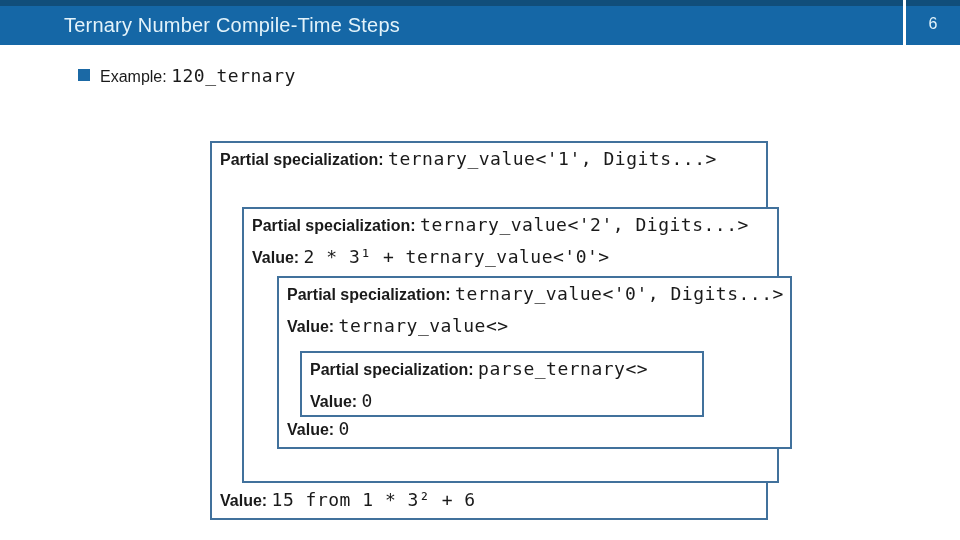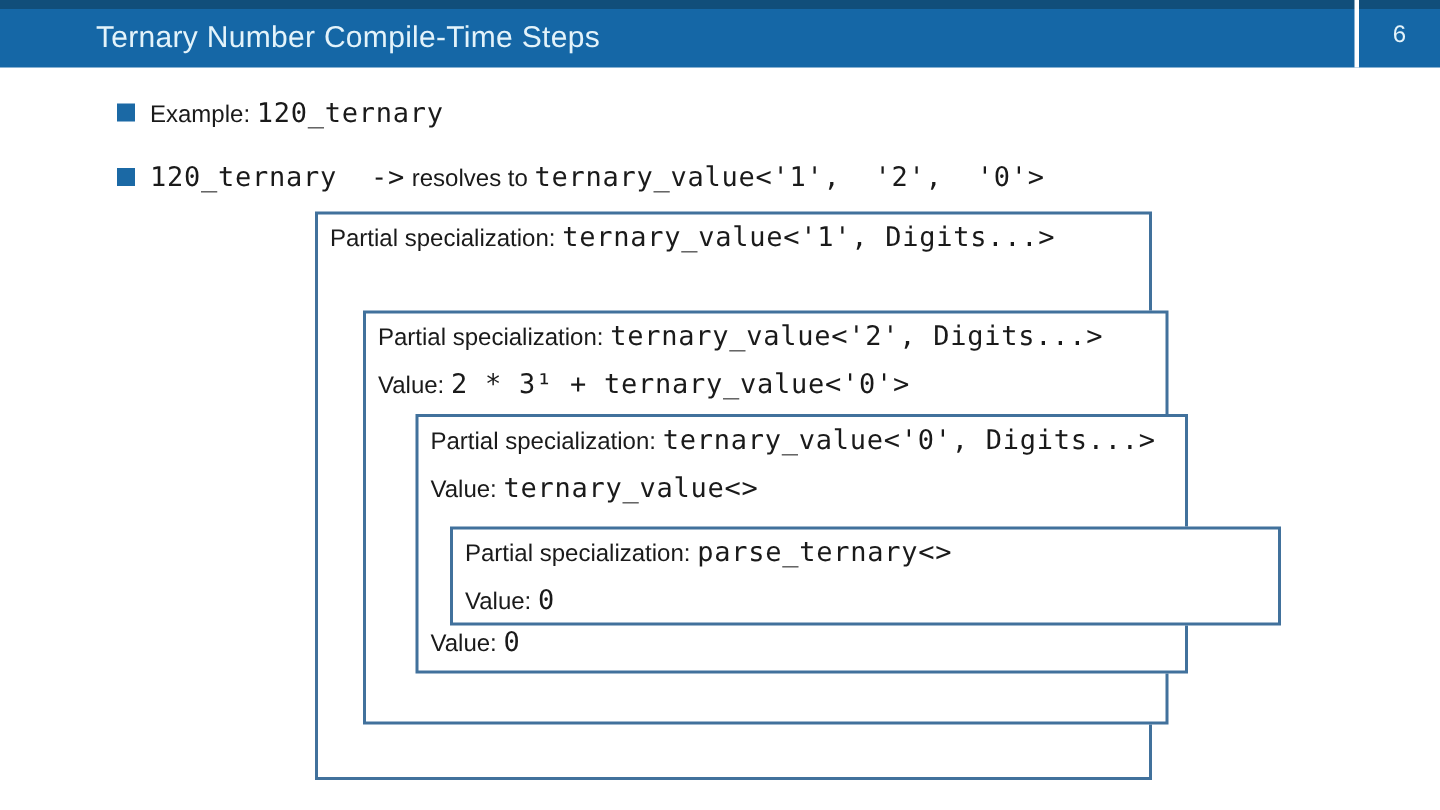--- a/index.html
+++ b/index.html
@@ -21,21 +21,21 @@
   .slide-title{
     position:absolute;left:64px;top:0;height:45px;line-height:50px;margin:0;
     font-size:20px;font-weight:500;letter-spacing:.2px;color:var(--header-text);
   }
   .header-divider{position:absolute;left:903px;top:0;width:3px;height:45px;background:#ffffff;}
   .page-number{
     position:absolute;left:906px;top:0;width:54px;height:45px;line-height:48px;
     text-align:center;font-size:16px;color:var(--header-text);
   }
   
-  .sans{font-family:"Liberation Sans",sans-serif;font-size:16px;white-space:pre;}
+  .sans{font-family:"Liberation Sans",sans-serif;font-size:16px;white-space:pre;font-weight:bold;}
   .mono{font-family:"DejaVu Sans Mono",monospace;font-size:18px;letter-spacing:.5px;white-space:pre;}
   
   .bullet{position:absolute;left:78px;display:flex;align-items:center;height:24px;}
   .bullet-marker{
     width:12px;height:12px;background:var(--bullet-square);
     display:inline-block;margin-right:10px;flex:0 0 auto;
   }
   .bullet .sans{font-weight:400;}
   .bullet .mono{font-weight:400;}
   
@@ -57,38 +57,35 @@
     <h1 class="slide-title">Ternary Number Compile-Time Steps</h1>
     <div class="header-divider"></div>
     <div class="page-number">6</div>
   </div>
 
   <div class="bullet" style="top:63px">
     <span class="bullet-marker"></span>
     <span><span class="sans">Example: </span><span class="mono">120_ternary</span></span>
   </div>
 
-  <div class="bullet" style="top:106px">
-    <span class="bullet-marker"></span>
-    <span><span class="mono">120_ternary  -&gt;</span><span class="sans"> resolves to </span><span class="mono">ternary_value&lt;'1',  '2',  '0'&gt;</span></span>
-  </div>
 
   <div class="spec-box" style="left:210px;top:141px;width:558px;height:379px;z-index:1">
     <div class="box-line"><span class="sans">Partial specialization: </span><span class="mono">ternary_value&lt;'1', Digits...&gt;</span></div>
+    <div class="box-closing"><span class="sans">Value: </span><span class="mono">15 from 1 * 3² + 6</span></div>
   </div>
 
   <div class="spec-box" style="left:242px;top:207px;width:537px;height:276px;z-index:2">
     <div class="box-line"><span class="sans">Partial specialization: </span><span class="mono">ternary_value&lt;'2', Digits...&gt;</span></div>
     <div class="box-line"><span class="sans">Value: </span><span class="mono">2 * 3¹ + ternary_value&lt;'0'&gt;</span></div>
   </div>
 
   <div class="spec-box" style="left:277px;top:276px;width:515px;height:173px;z-index:3">
     <div class="box-line"><span class="sans">Partial specialization: </span><span class="mono">ternary_value&lt;'0', Digits...&gt;</span></div>
     <div class="box-line"><span class="sans">Value: </span><span class="mono">ternary_value&lt;&gt;</span></div>
     <div class="box-closing"><span class="sans">Value: </span><span class="mono">0</span></div>
   </div>
 
-  <div class="spec-box" style="left:300px;top:351px;width:554px;height:66px;z-index:4">
+  <div class="spec-box" style="left:300px;top:351px;width:404px;height:66px;z-index:4">
     <div class="box-line"><span class="sans">Partial specialization: </span><span class="mono">parse_ternary&lt;&gt;</span></div>
     <div class="box-line"><span class="sans">Value: </span><span class="mono">0</span></div>
   </div>
 
 </div>
 
 </body></html>

